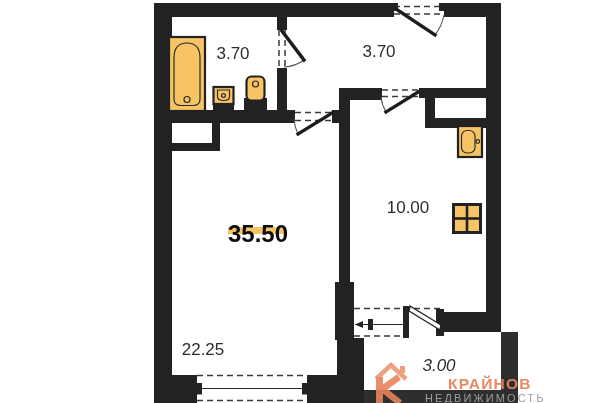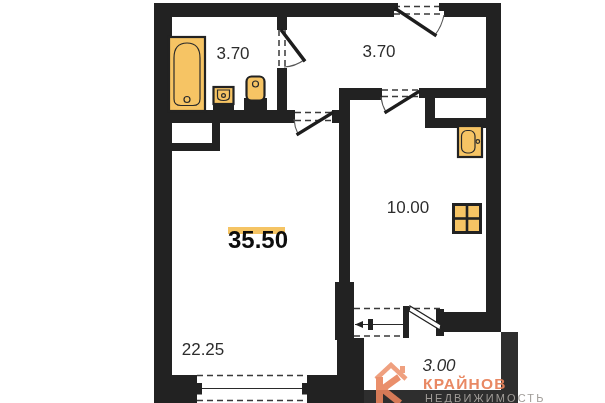--- a/index.html
+++ b/index.html
@@ -138,25 +138,25 @@
     </g>
   </svg>
 
   <div class="roomlabel" style="left:201px;top:54px;">3.70</div>
   <div class="roomlabel" style="left:347px;top:52px;">3.70</div>
   <div class="roomlabel" style="left:376px;top:208px;">10.00</div>
   <div class="roomlabel" style="left:171px;top:350px;">22.25</div>
   <div class="roomlabel" style="left:407px;top:366px;font-style:italic;">3.00</div>
 
   <div class="accentbar" style="left:196px;top:227px;width:57px;height:6.5px;"></div>
-  <div class="totallabel" style="left:226px;top:240px;text-align:center;">35.50</div>
+  <div class="totallabel" style="left:226px;top:234px;text-align:center;">35.50</div>
 
   <svg class="wm-logo" style="left:342px;top:362px;" width="42" height="41" viewBox="0 0 42 41">
     <polyline points="2,17 17,3 32,17" fill="none" stroke="#EE9672" stroke-width="4.5"></polyline>
     <rect x="26" y="4" width="5" height="7" fill="#EE9672"></rect>
     <rect x="2" y="15" width="7" height="26" fill="#E8835C"></rect>
     <line x1="7" y1="28" x2="25" y2="15" stroke="#E8835C" stroke-width="6.5"></line>
     <line x1="7" y1="26" x2="26" y2="41" stroke="#E8835C" stroke-width="6.5"></line>
   </svg>
-  <div class="wm-brand" style="left:391px;top:375px;">КРАЙНОВ</div>
+  <div class="wm-brand" style="left:416px;top:375px;">КРАЙНОВ</div>
   <div class="wm-sub" style="left:393px;top:392px;">НЕДВИЖИМОСТЬ</div>
 
 </div>
 
 </body></html>

